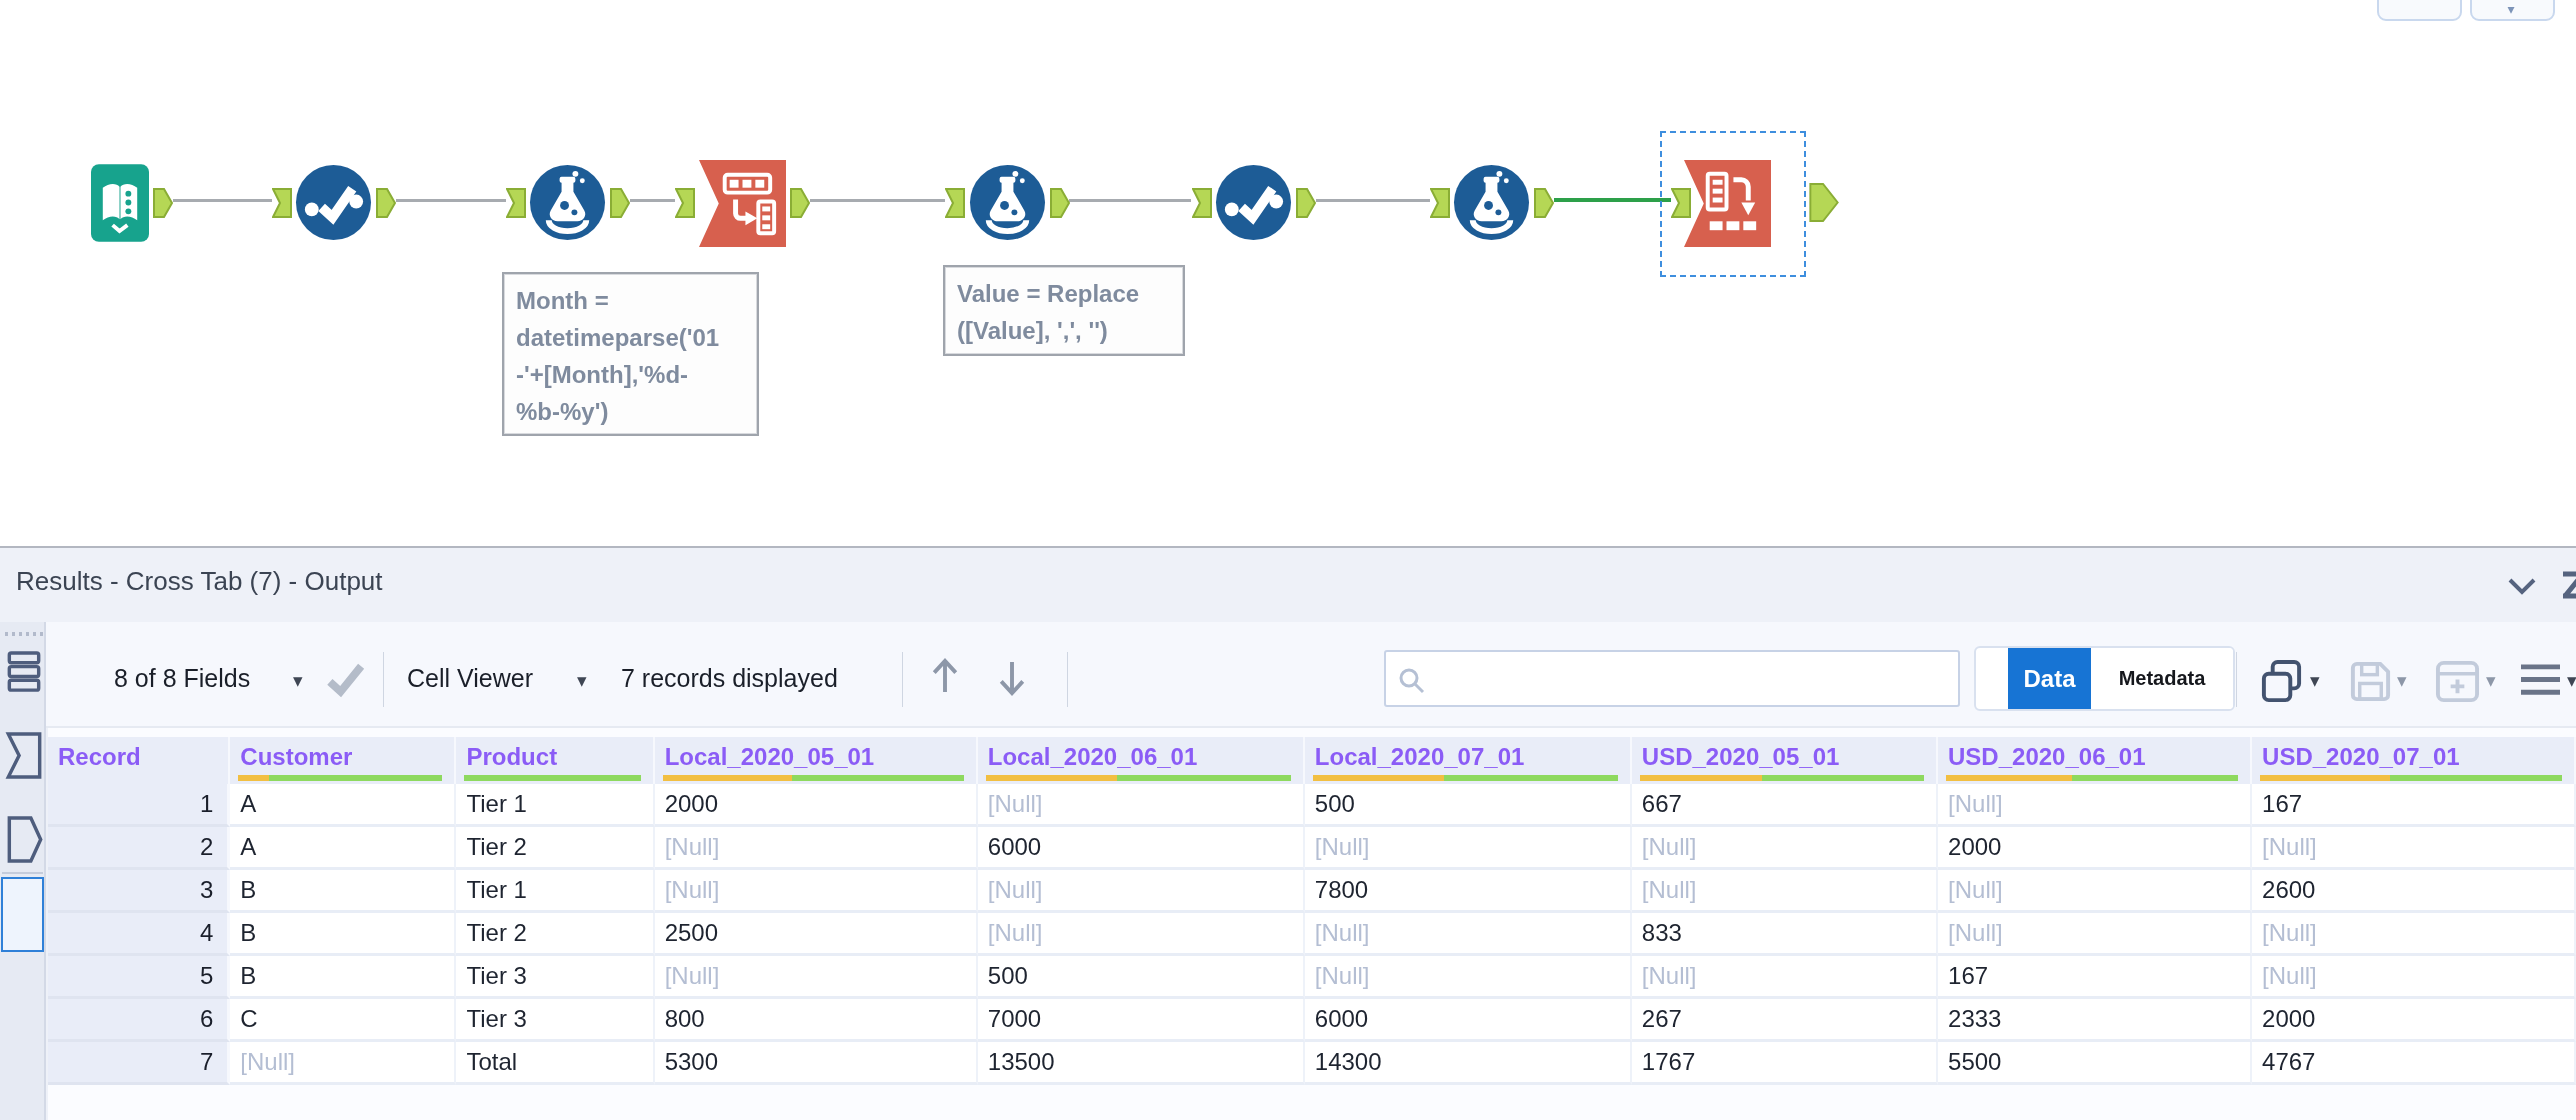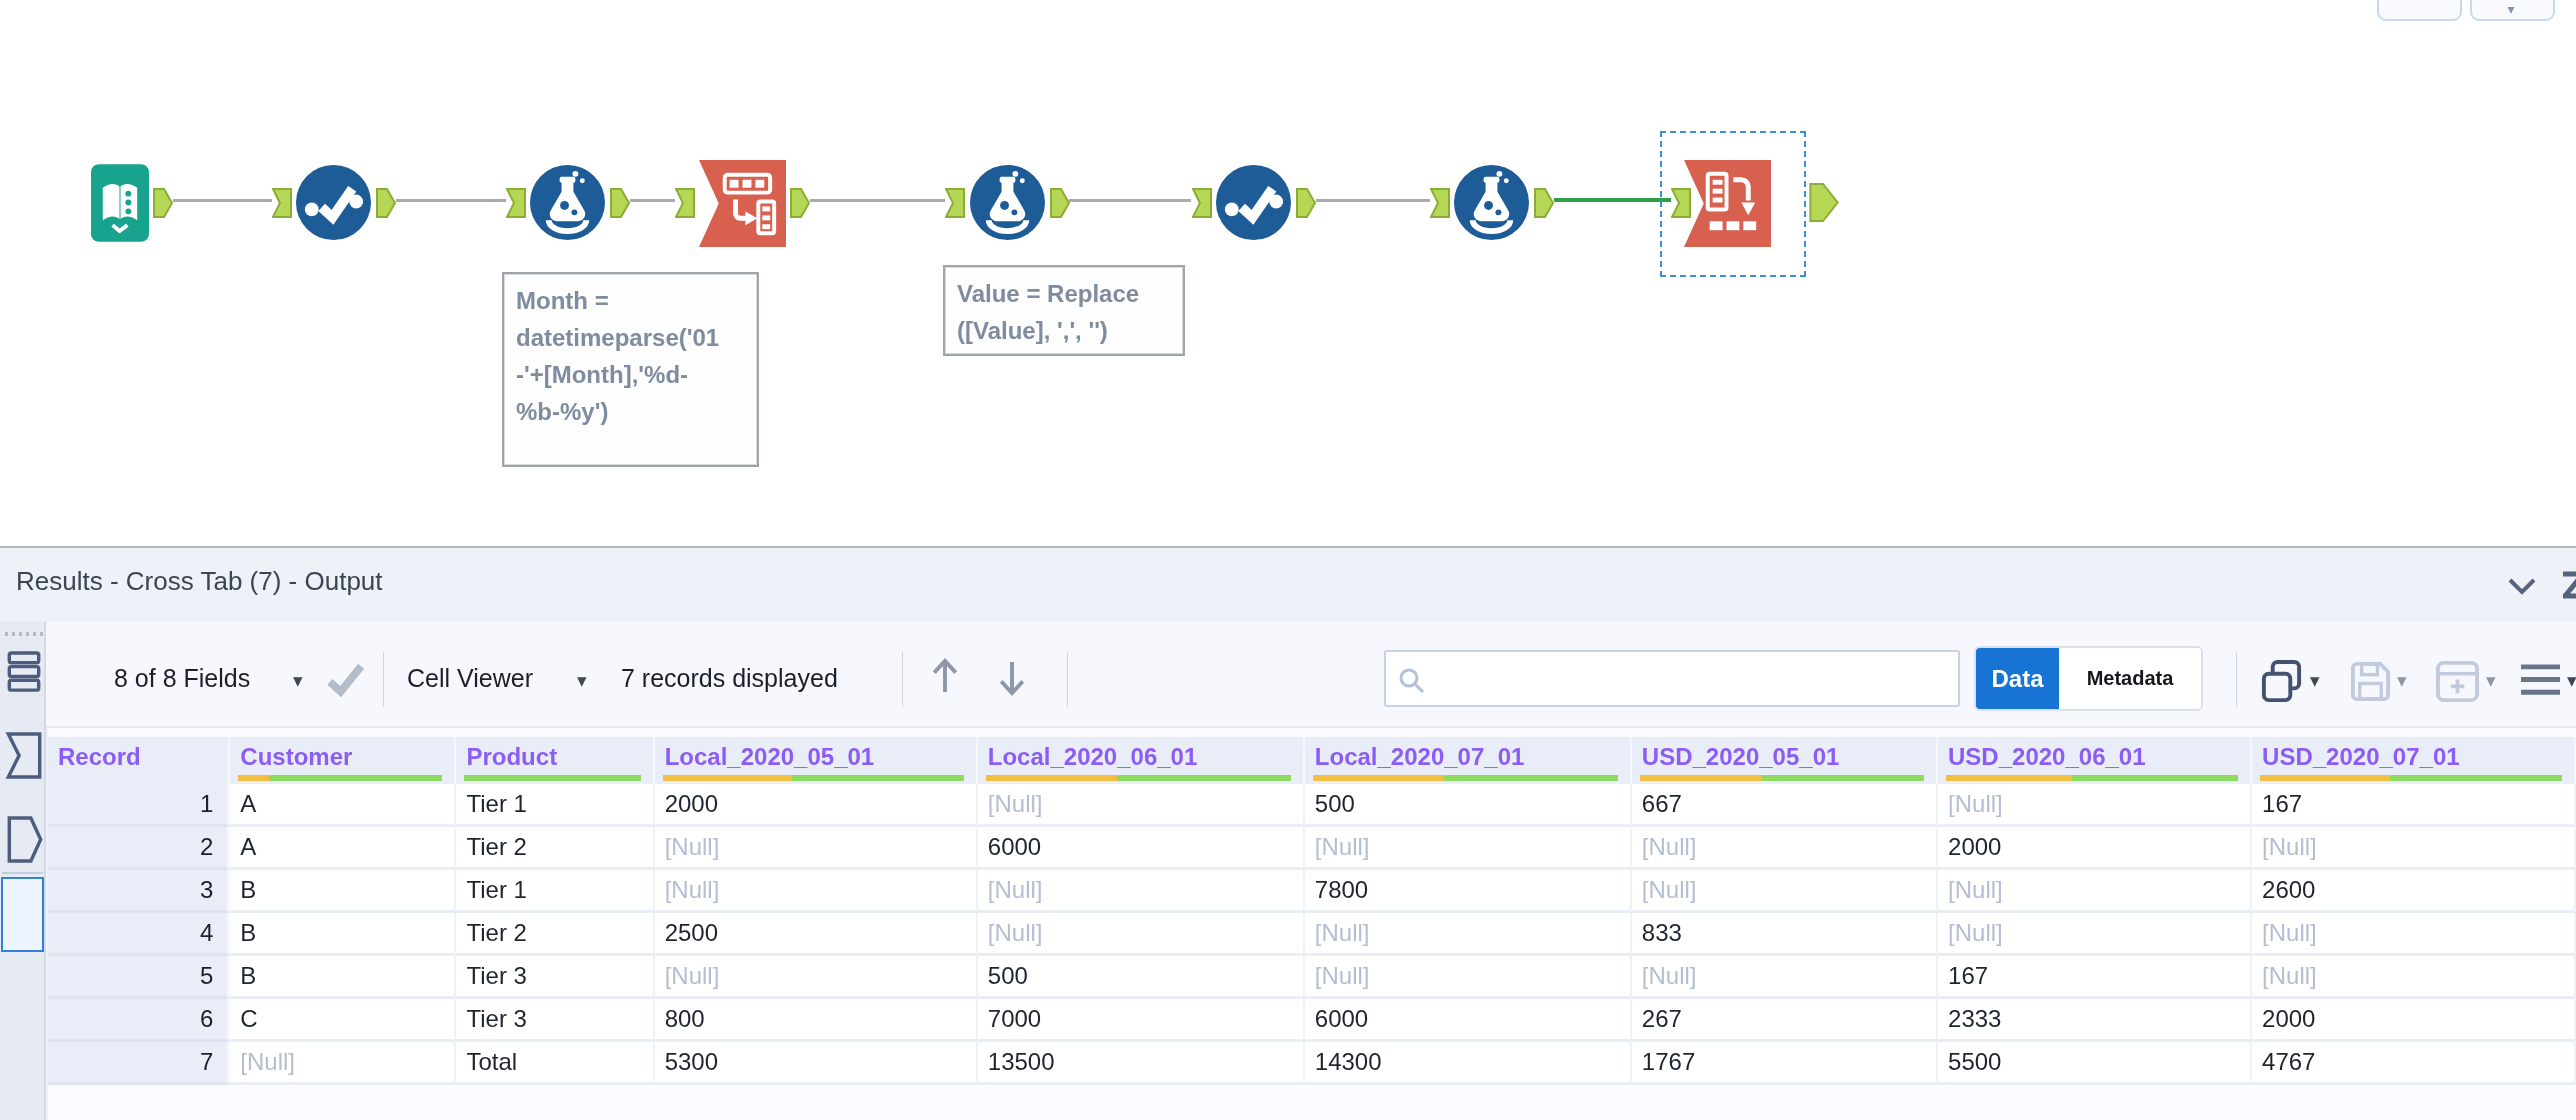--- a/index.html
+++ b/index.html
@@ -57,21 +57,21 @@
                 background:#fff; border:2px solid #c7d2e6; border-radius:3px; }
   .search-box svg { position:absolute; left:12px; top:15px; }
   .search-box input { position:absolute; left:47px; top:4px; width:513px; height:45px;
                       border:none; outline:none; font-size:25px; color:#333;
                       font-family:"Liberation Sans", sans-serif; background:transparent; }
   .search-box input::placeholder { color:#a7b2c6; }
 
   .seg { position:absolute; left:1928px; top:24px; height:65px; display:flex;
          border:2px solid #d9e1ef; border-radius:6px; overflow:hidden; background:#fff; }
   .seg .data { width:83px; background:#1774d4; color:#fff; font-size:24px; font-weight:bold;
-               display:flex; align-items:center; justify-content:center; cursor:pointer; }
+               display:flex; align-items:center; justify-content:center; cursor:pointer;margin-left:32px; }
   .seg .meta { width:142px; background:#fff; color:#16181d; font-size:20px; font-weight:bold;
                display:flex; align-items:center; justify-content:center; cursor:pointer; }
 
   
   .table-area { position:absolute; left:48px; top:180px; width:2528px; height:395px; background:#fbfcff; }
   table.grid { position:absolute; left:0; top:9px; border-collapse:separate; border-spacing:0;
                table-layout:fixed; }
   table.grid th { position:relative; height:47px; background:#e9edf8; text-align:left;
                   font-size:24px; font-weight:bold; color:#8b5cf6; padding:0 0 0 10px;
                   border-right:2px solid #f6f8fd; vertical-align:top; padding-top:6px; }
@@ -276,21 +276,21 @@
           <rect x="29" y="29" width="10" height="5" fill="#fff"></rect>
           <rect x="29" y="38" width="10" height="5" fill="#fff"></rect>
         <path d="M50 20 h8 a7 7 0 0 1 7 7 v14" stroke="#fff" stroke-width="5" fill="none"></path>
         <polygon points="58 43 65 56 72 43" fill="#fff"></polygon>
         <rect x="26" y="62" width="13" height="9" fill="#fff"></rect>
           <rect x="43" y="62" width="13" height="9" fill="#fff"></rect>
           <rect x="60" y="62" width="13" height="9" fill="#fff"></rect>
       </svg>
     </div>
 
-    <div class="annotation" style="left:502px;top:272px;width:257px;height:195px;">Month =
+    <div class="annotation" style="left:502px;top:272px;width:257px;height:164px;">Month =
 datetimeparse('01
 -'+[Month],'%d-
 %b-%y')</div>
     <div class="annotation" style="left:943px;top:265px;width:242px;height:91px;">Value = Replace
 ([Value], ',', '')</div>
   </div>
 
   <div class="results">
 
     <div class="r-title">Results - Cross Tab (7) - Output</div>

